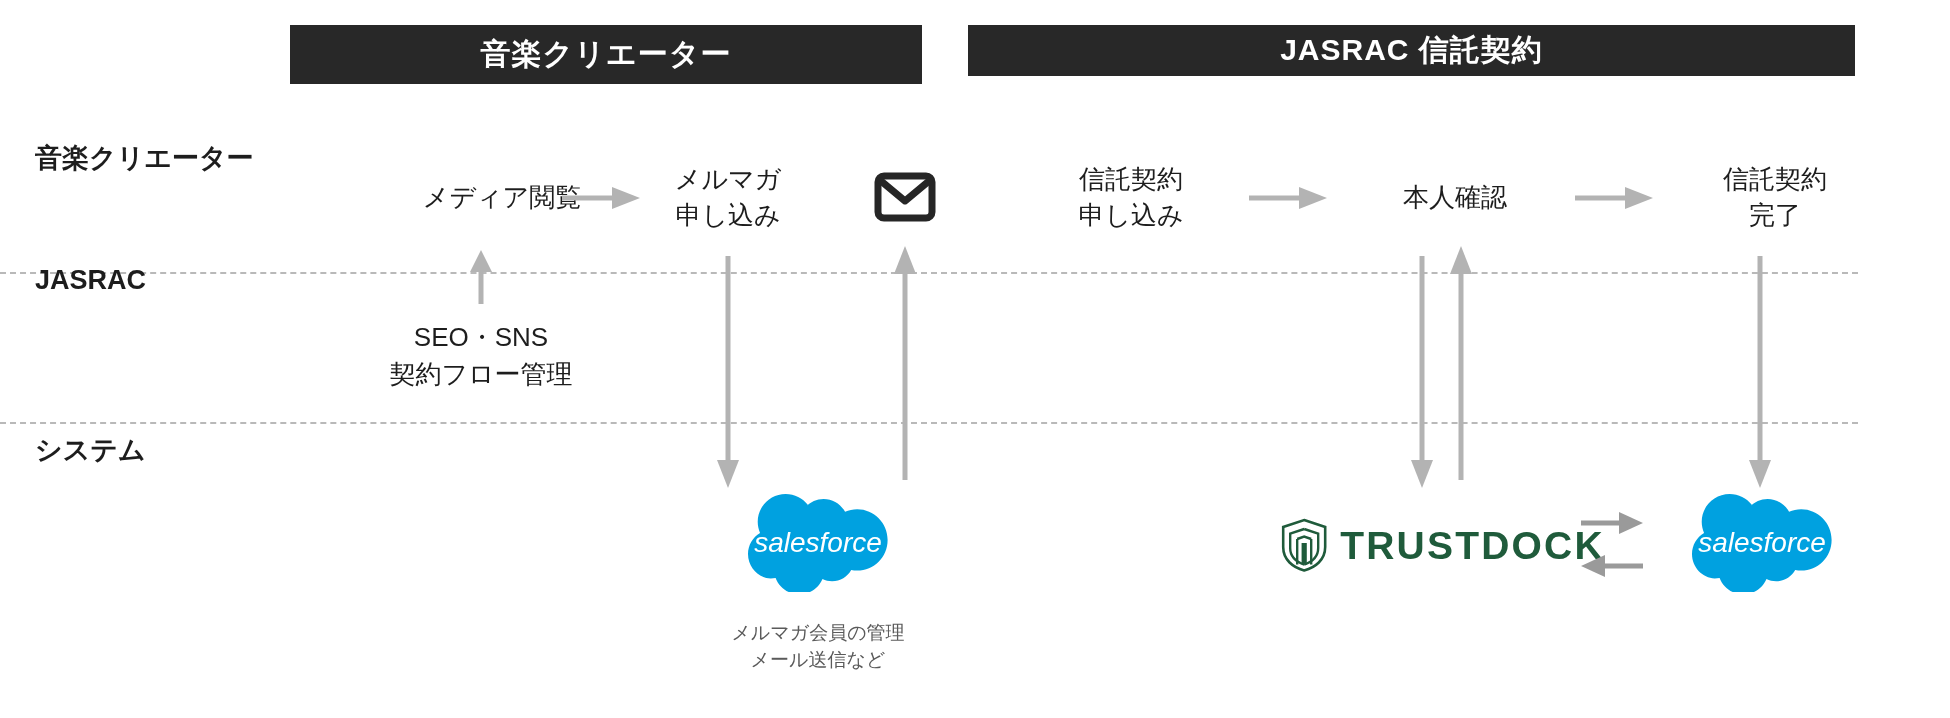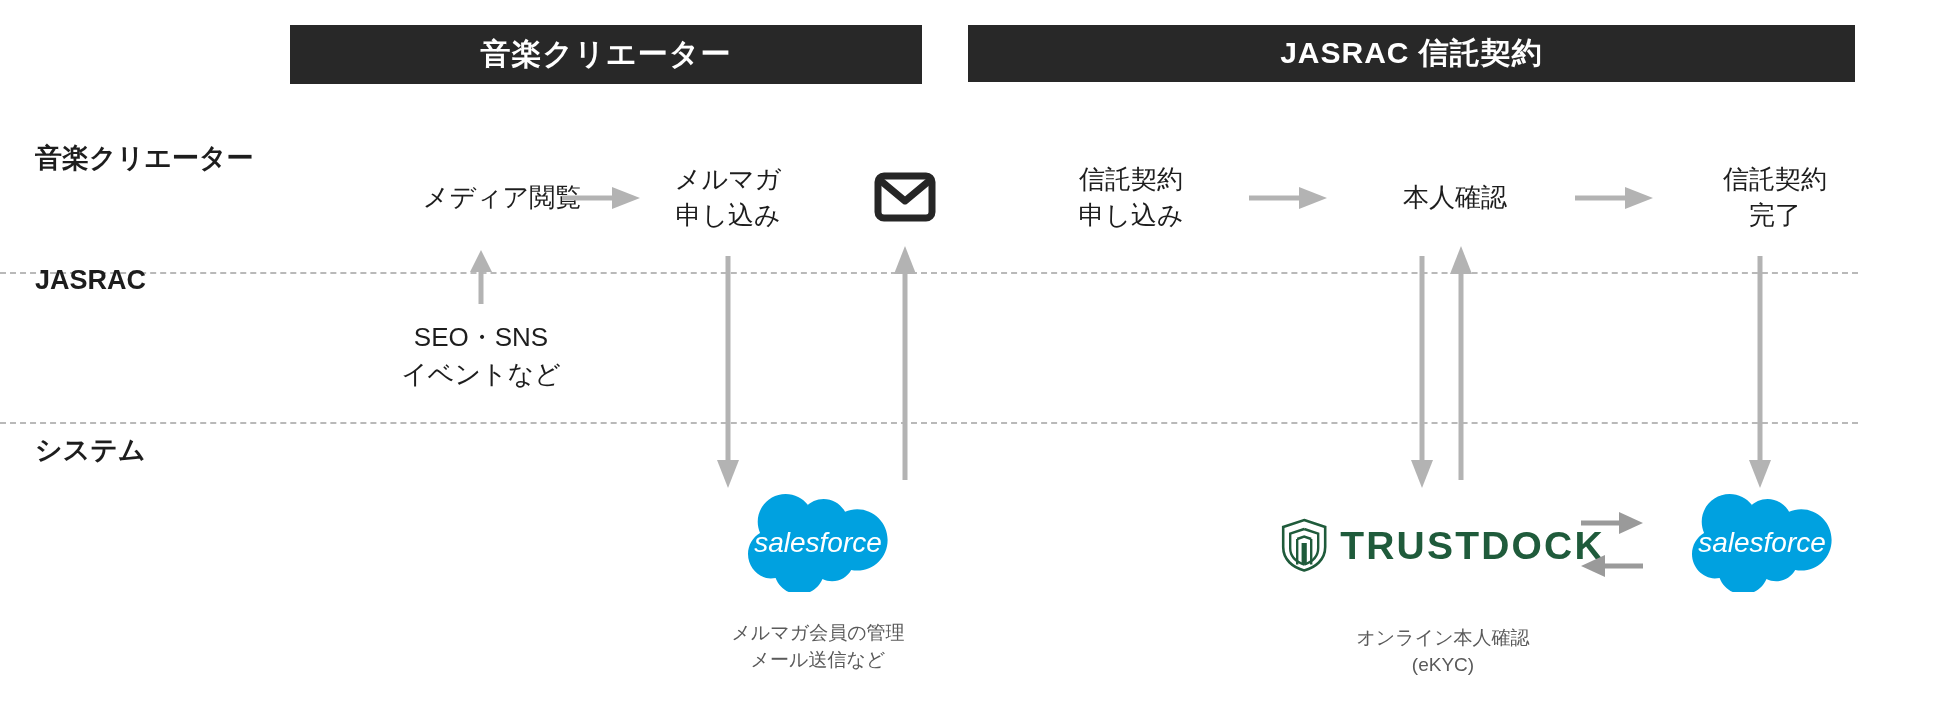--- a/index.html
+++ b/index.html
@@ -14,21 +14,21 @@
   .hdr-bar {
     position: absolute;
     background: #282828;
     display: flex; align-items: center; justify-content: center;
     color: #ffffff;
     font-size: 30px;
     font-weight: 700;
     letter-spacing: 1px;
   }
   #hdr-marketing { left: 290px; top: 25px; width: 632px; height: 59px; }
-  #hdr-jasrac    { left: 968px; top: 25px; width: 887px; height: 57px; }
+  #hdr-jasrac    { left: 968px; top: 25px; width: 887px; height: 51px; }
 
   .divider {
     position: absolute;
     left: 0px; width: 1858px; height: 0;
     border-top: 2px dashed #b9b9b9;
   }
   #divider-1 { top: 272px; }
   #divider-2 { top: 422px; }
 
   .row-label {
@@ -132,21 +132,21 @@
 
   <div class="node-text" style="left:1775px; top:198px;">信託契約
 完了</div>
 
   <svg class="v-arrow" style="left:481px; top:250px; width:26px; height:54px;" viewBox="0 0 26 54">
     <line x1="13" y1="54" x2="13" y2="18" stroke="#b3b3b3" stroke-width="5"></line>
     <polygon points="2,22 13,0 24,22" fill="#b3b3b3"></polygon>
   </svg>
 
   <div class="caption" style="left:481px; top:319px; color:#1d1d1d; font-size:26px;">SEO・SNS
-イベントなど</div>
+契約フロー管理</div>
 
   <svg class="v-arrow" style="left:728px; top:256px; width:26px; height:232px;" viewBox="0 0 26 232">
     <line x1="13" y1="0" x2="13" y2="208" stroke="#b3b3b3" stroke-width="5"></line>
     <polygon points="2,204 24,204 13,232" fill="#b3b3b3"></polygon>
   </svg>
 
   <svg class="v-arrow" style="left:905px; top:246px; width:26px; height:234px;" viewBox="0 0 26 234">
     <line x1="13" y1="234" x2="13" y2="24" stroke="#b3b3b3" stroke-width="5"></line>
     <polygon points="2,28 13,0 24,28" fill="#b3b3b3"></polygon>
   </svg>
@@ -185,22 +185,20 @@
         <path d="M23,2 L44,9 L44,29 C44,42 34,49.5 23,52.5 C12,49.5 2,42 2,29 L2,9 Z" fill="none" stroke="#1f5b3b" stroke-width="2.6"></path>
         <path d="M23,11 L37,15.5 L37,30 C37,39 30.5,44 23,46.5" fill="none" stroke="#1f5b3b" stroke-width="2.4"></path>
         <path d="M23,11 L9,15.5 L9,30 C9,39 15.5,44 23,46.5" fill="none" stroke="#1f5b3b" stroke-width="2.4"></path>
         <path d="M16,21 L16,46.5 M30,21 L30,46.5" stroke="#1f5b3b" stroke-width="2.4" fill="none"></path>
         <path d="M16,21 L23,18.5 L30,21" stroke="#1f5b3b" stroke-width="2.4" fill="none"></path>
         <rect x="20.4" y="25" width="5.2" height="21.5" fill="#1f5b3b"></rect>
       </svg>
       <span class="td-word">TRUSTDOCK</span>
     </div>
   </div>
-  <div class="caption" style="left:1443px; top:625px;">オンライン本人確認
-(eKYC)</div>
 
   <svg class="h-arrow" style="left:1612px; top:523px; width:62px; height:24px;" viewBox="0 0 62 24">
     <line x1="0" y1="12" x2="42" y2="12" stroke="#9a9a9a" stroke-width="5"></line>
     <polygon points="38,1 62,12 38,23" fill="#9a9a9a"></polygon>
   </svg>
   <svg class="h-arrow" style="left:1612px; top:566px; width:62px; height:24px;" viewBox="0 0 62 24">
     <line x1="62" y1="12" x2="20" y2="12" stroke="#9a9a9a" stroke-width="5"></line>
     <polygon points="24,1 0,12 24,23" fill="#9a9a9a"></polygon>
   </svg>
 

